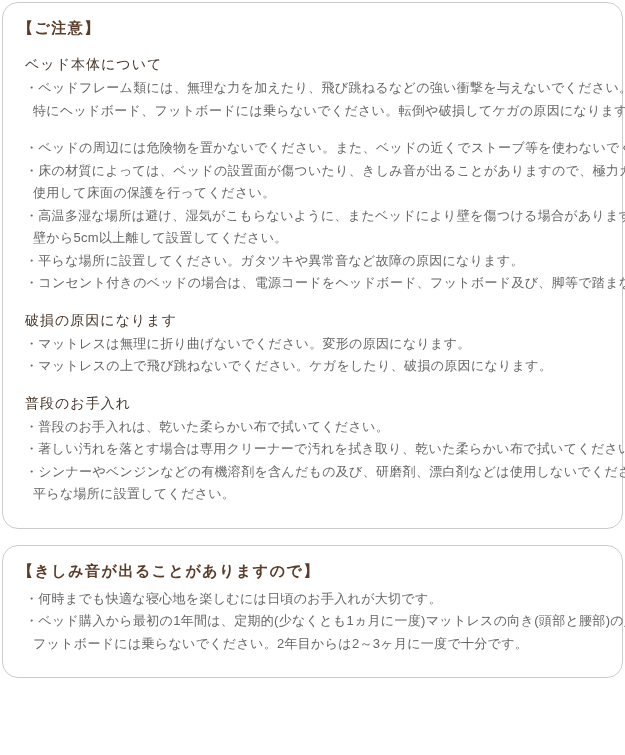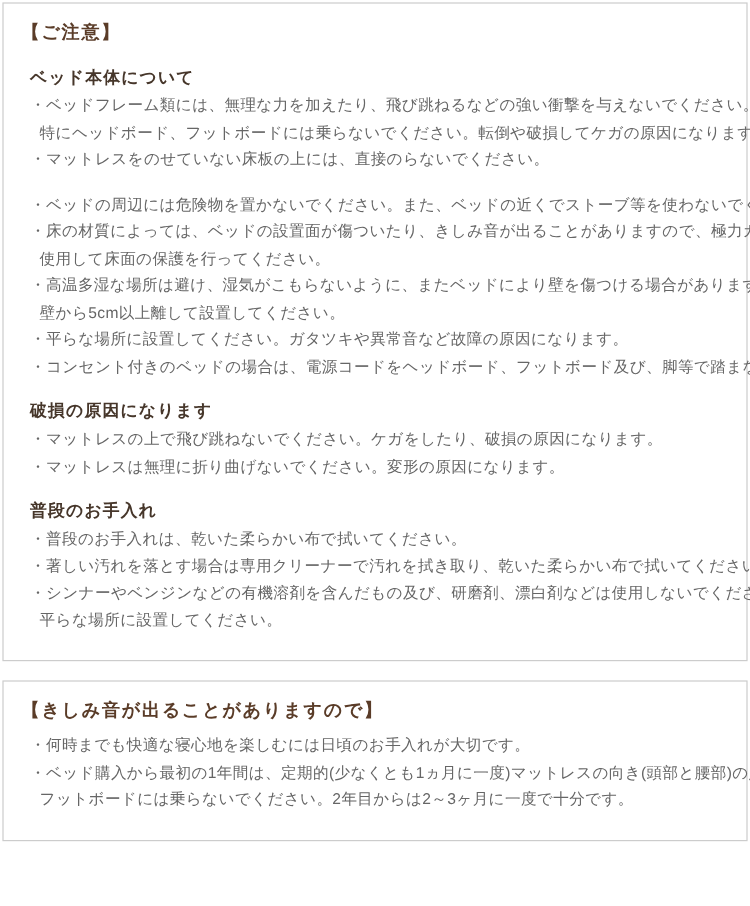--- a/index.html
+++ b/index.html
@@ -11,42 +11,42 @@
   }
   .page {
     width: 625px;
     min-height: 755px;
     padding: 2px 0 10px;
     background: #ffffff;
   }
   .box {
     margin: 0 2px;
     border: 1px solid #cccccc;
-    border-radius: 0;
+    border-radius: 16px;
     background: #ffffff;
     padding: 12px 15px 22px;
   }
   .box + .box {
     margin-top: 16px;
   }
   .box-title {
     font-size: 15px;
     font-weight: bold;
     color: #5a3c28;
     letter-spacing: 1.5px;
     line-height: 22px;
     margin: 2px 0 6px;
   }
   .section {
     margin-top: 15px;
     padding-left: 7px;
   }
   .section-heading {
     font-size: 14px;
-    font-weight: bold;
+    font-weight: normal;
     color: #46362a;
     letter-spacing: 1px;
     line-height: 21px;
     margin: 0 0 2px;
   }
   .lines { margin: 0; }
   .line {
     font-size: 13px;
     color: #666666;
     line-height: 22.5px;
@@ -67,41 +67,40 @@
 <div class="page">
 
   <div class="box">
     <div class="box-title">【ご注意】</div>
 
     <div class="section">
       <div class="section-heading">ベッド本体について</div>
       <div class="lines">
         <div class="line">・ベッドフレーム類には、無理な力を加えたり、飛び跳ねるなどの強い衝撃を与えないでください。</div>
         <div class="line cont">特にヘッドボード、フットボードには乗らないでください。転倒や破損してケガの原因になります。</div>
-        <div class="line">・マットレスをのせていない床板の上には、直接のらないでください。</div>
       </div>
     </div>
 
     <div class="section">
       <div class="lines">
         <div class="line">・ベッドの周辺には危険物を置かないでください。また、ベッドの近くでストーブ等を使わないでください。</div>
         <div class="line">・床の材質によっては、ベッドの設置面が傷ついたり、きしみ音が出ることがありますので、極力カーペット類を</div>
         <div class="line cont">使用して床面の保護を行ってください。</div>
         <div class="line">・高温多湿な場所は避け、湿気がこもらないように、またベッドにより壁を傷つける場合がありますので、</div>
         <div class="line cont">壁から5cm以上離して設置してください。</div>
         <div class="line">・平らな場所に設置してください。ガタツキや異常音など故障の原因になります。</div>
         <div class="line">・コンセント付きのベッドの場合は、電源コードをヘッドボード、フットボード及び、脚等で踏まないでください。</div>
       </div>
     </div>
 
     <div class="section">
       <div class="section-heading">破損の原因になります</div>
       <div class="lines">
+        <div class="line">・マットレスは無理に折り曲げないでください。変形の原因になります。</div>
         <div class="line">・マットレスの上で飛び跳ねないでください。ケガをしたり、破損の原因になります。</div>
-        <div class="line">・マットレスは無理に折り曲げないでください。変形の原因になります。</div>
       </div>
     </div>
 
     <div class="section">
       <div class="section-heading">普段のお手入れ</div>
       <div class="lines">
         <div class="line">・普段のお手入れは、乾いた柔らかい布で拭いてください。</div>
         <div class="line">・著しい汚れを落とす場合は専用クリーナーで汚れを拭き取り、乾いた柔らかい布で拭いてください。</div>
         <div class="line">・シンナーやベンジンなどの有機溶剤を含んだもの及び、研磨剤、漂白剤などは使用しないでください。</div>
         <div class="line cont">平らな場所に設置してください。</div>

